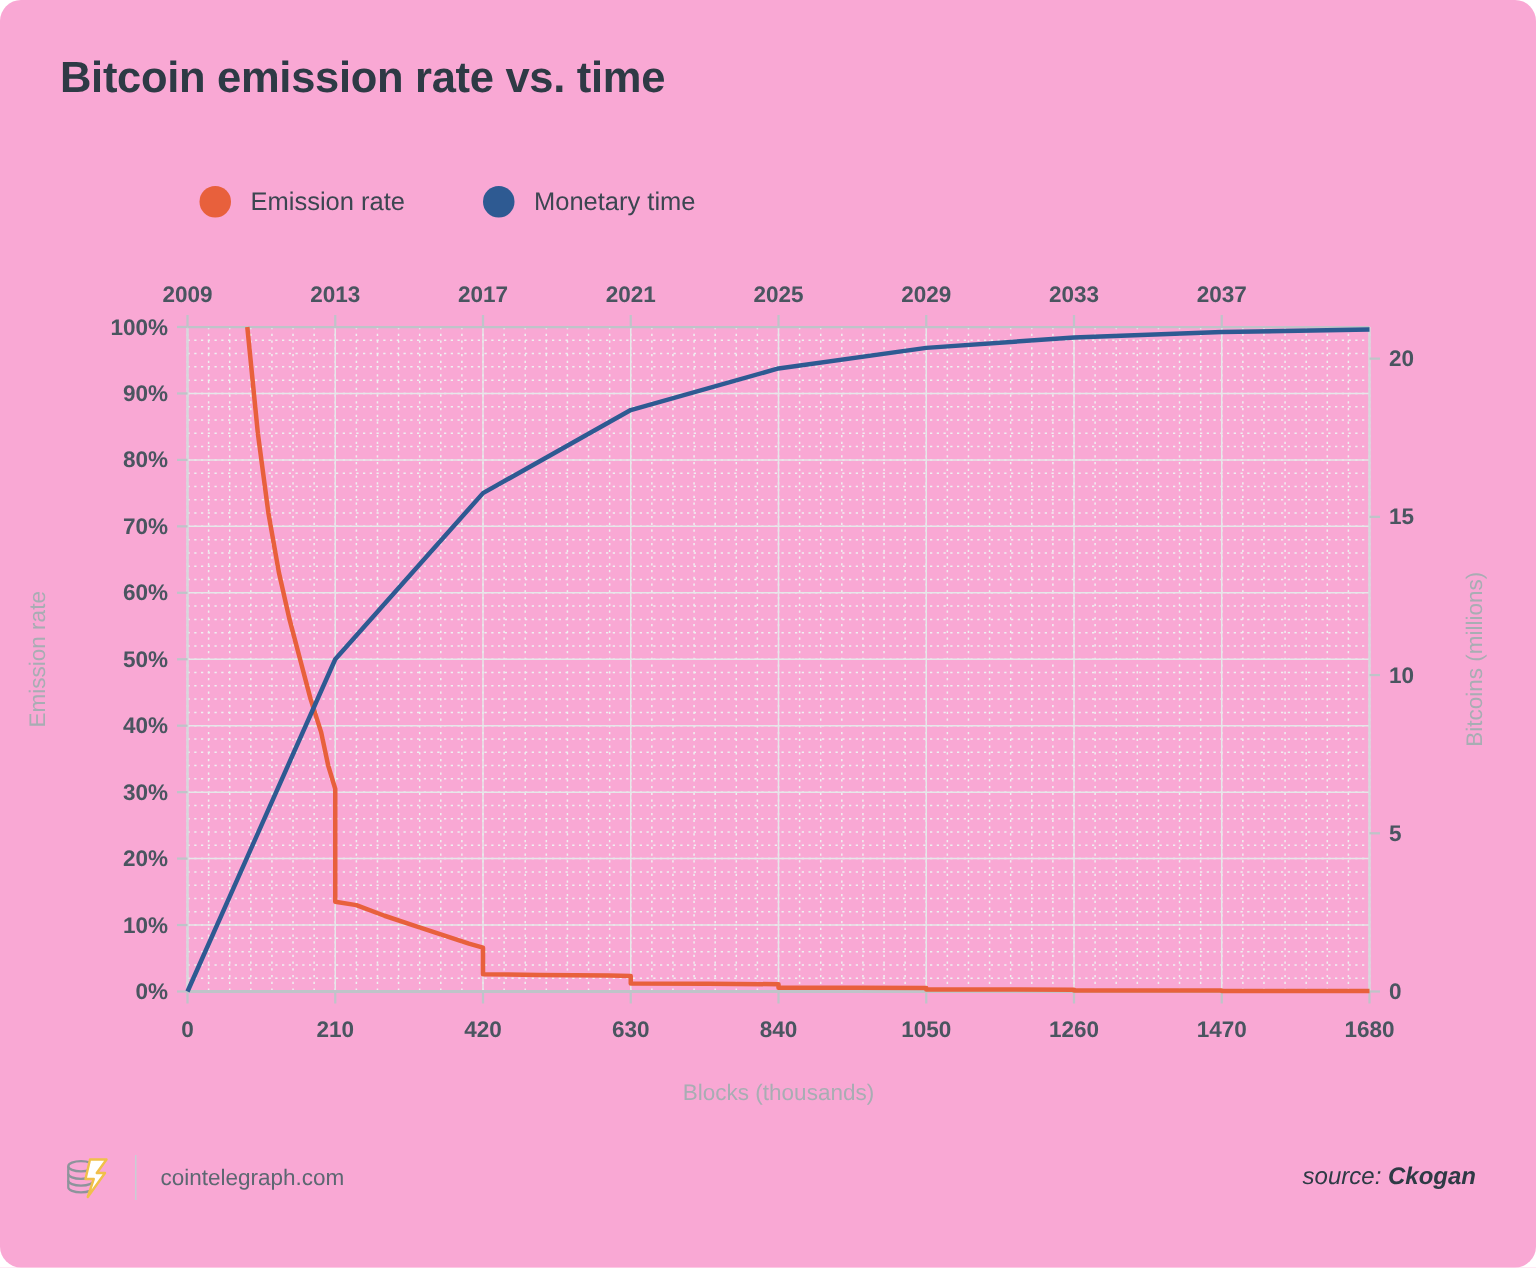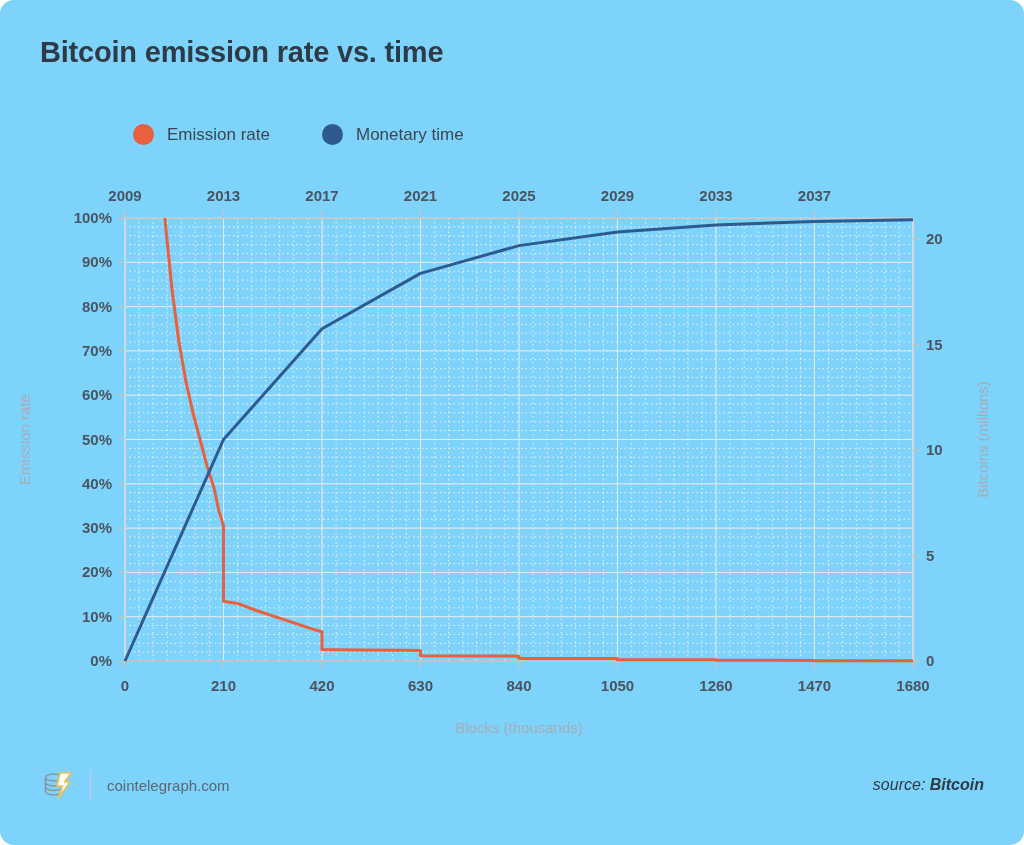--- a/index.html
+++ b/index.html
@@ -11,21 +11,21 @@
     width: 1024px;
     height: 845px;
     font-family: "Liberation Sans", sans-serif;
     color: #2e3a45;
     overflow: hidden;
   }
   #card {
     position: relative;
     width: 1024px;
     height: 845px;
-    background: #7dd3fc;
+    background: #f9a8d4;
     border-radius: 14px;
     box-sizing: border-box;
   }
   #chart-title {
     position: absolute;
     left: 40px;
     top: 36px;
     font-size: 29px;
     font-weight: bold;
     letter-spacing: -0.2px;
@@ -348,17 +348,17 @@
         <ellipse cx="14" cy="9.5" rx="8.5" ry="3.4" fill="none" stroke="#8d949b" stroke-width="1.5"></ellipse>
         <path d="M5.5 9.5 V14.5 C5.5 16.4 9.3 17.9 14 17.9 C18.7 17.9 22.5 16.4 22.5 14.5 V9.5" fill="none" stroke="#8d949b" stroke-width="1.5"></path>
         <path d="M5.5 14.5 V19 C5.5 20.9 9.3 22.4 14 22.4 C18.7 22.4 22.5 20.9 22.5 19 V14.5" fill="none" stroke="#8d949b" stroke-width="1.5"></path>
         <path d="M5.5 19 V23.5 C5.5 25.4 9.3 26.9 14 26.9 C18.7 26.9 22.5 25.4 22.5 23.5 V19" fill="none" stroke="#8d949b" stroke-width="1.5"></path>
         <path d="M20 5 L31 5 L24.5 14 L30 14 L18.5 30 L22.5 18 L17 18 Z" fill="#ffffff" stroke="#f0c04a" stroke-width="1.6" stroke-linejoin="round"></path>
       </svg>
       <span id="footer-divider"></span>
       <span id="footer-site">cointelegraph.com</span>
     </div>
     <div id="footer-right">
-      <span>source: </span><span id="footer-source-name">Bitcoin</span>
+      <span>source: </span><span id="footer-source-name">Ckogan</span>
     </div>
   </div>
 
 </div>
 
 </body></html>

